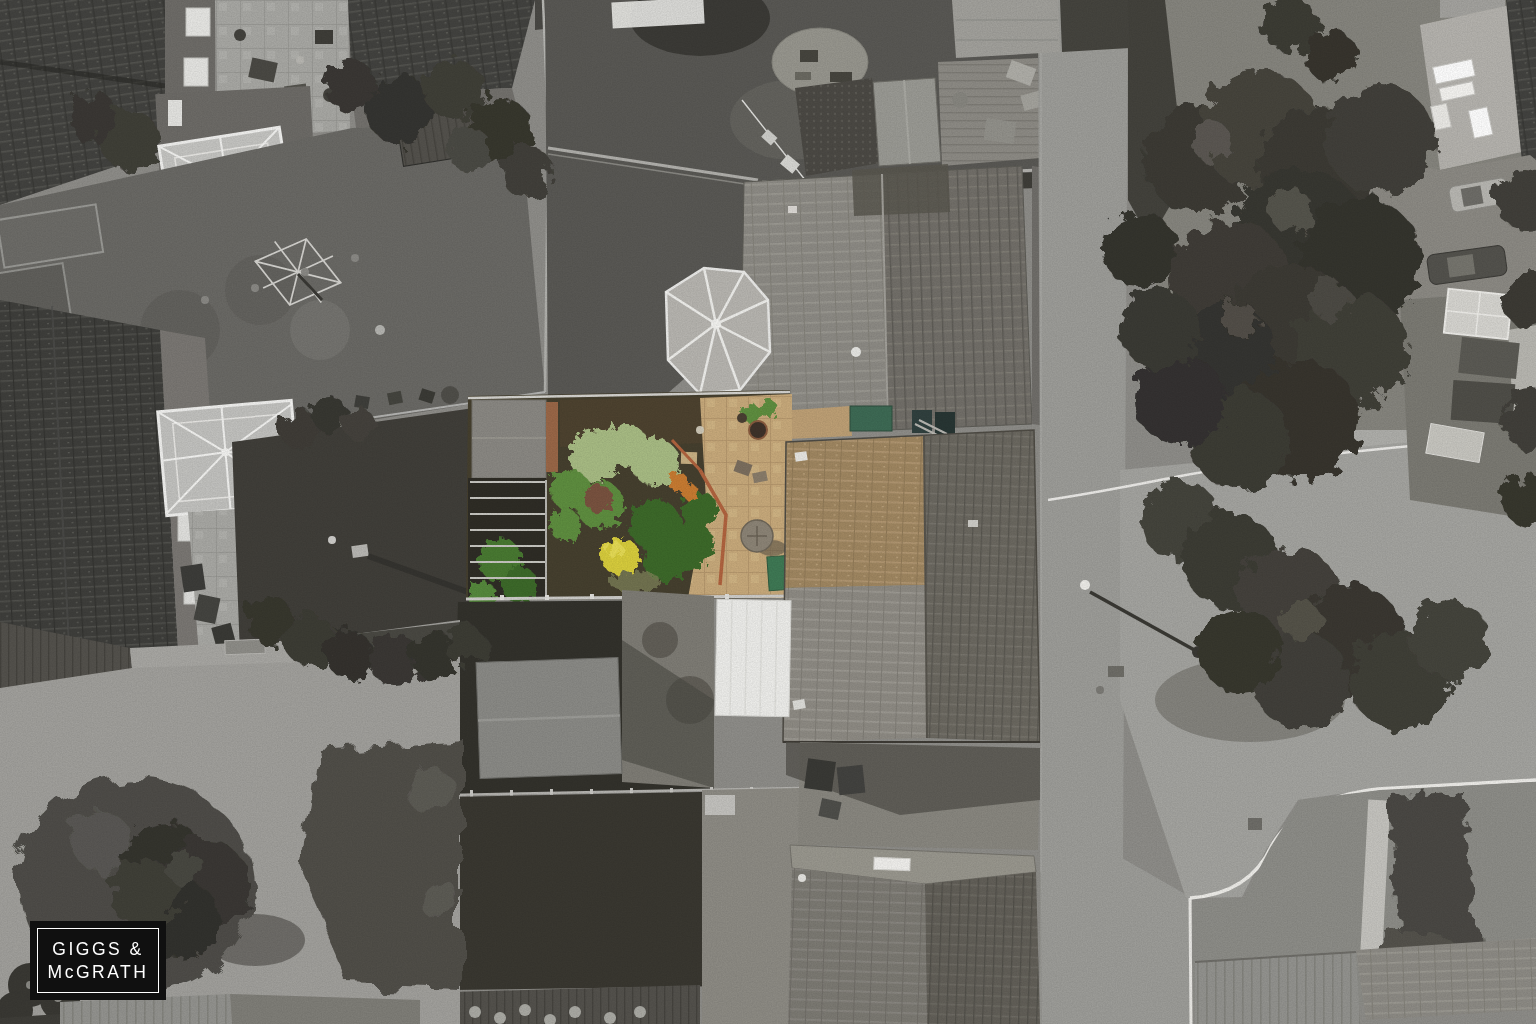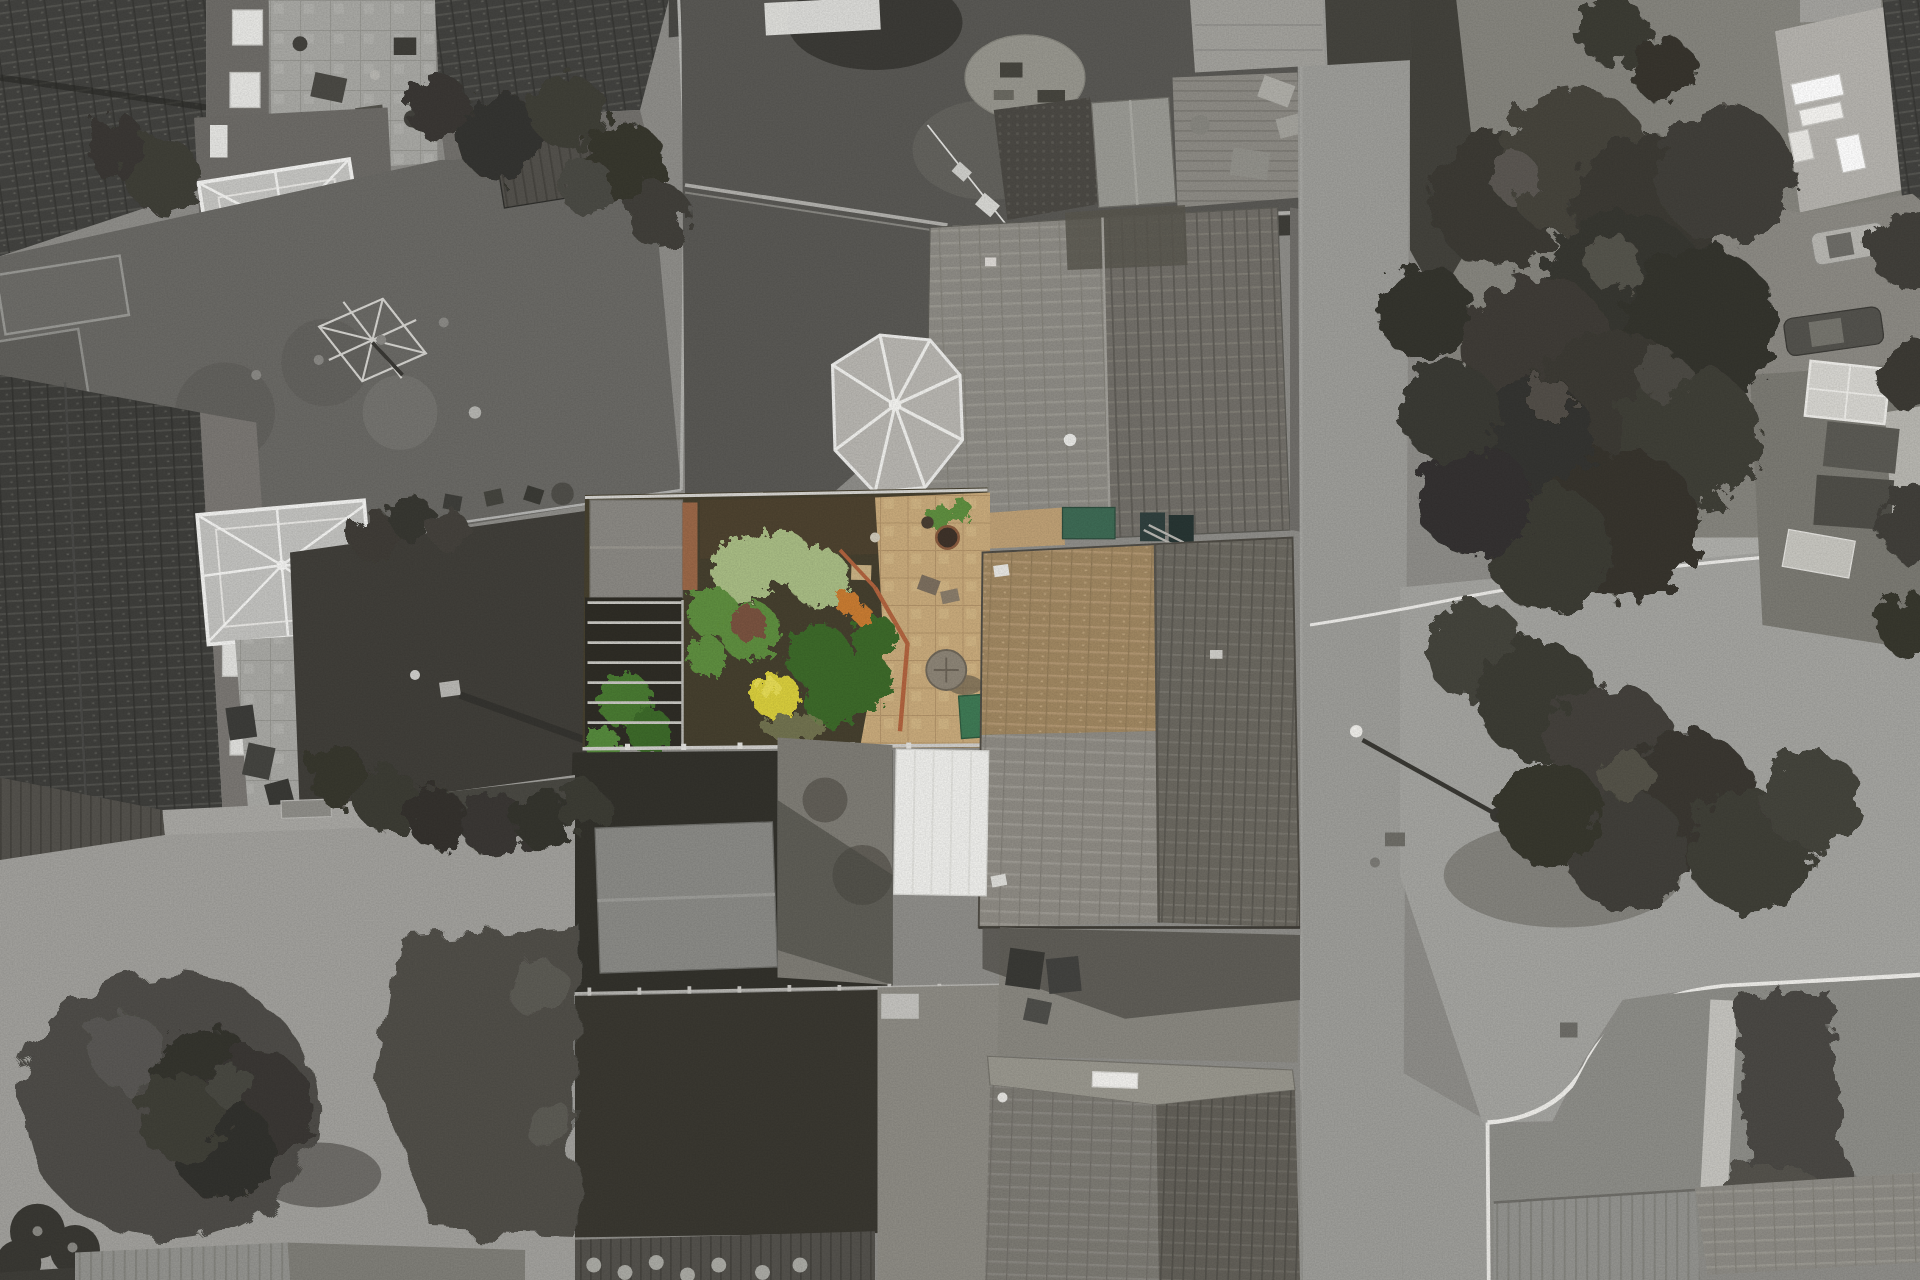--- a/index.html
+++ b/index.html
@@ -607,13 +607,19 @@
     <circle cx="1525" cy="200" r="30" fill="#42413b"></circle>
           <circle cx="1530" cy="300" r="28" fill="#3c3b35"></circle>
     <circle cx="1532" cy="420" r="30" fill="#42413b"></circle>
           <circle cx="1528" cy="500" r="26" fill="#38372f"></circle>
   </g>
 </g>
 
 <rect x="0" y="0" width="1536" height="1024" filter="url(#grain)" opacity="0.22"></rect>
 </svg>
 
+<div class="logo">
+  <div class="logo-inner">
+    <div class="logo-line">GIGGS &amp;</div>
+    <div class="logo-line">McGRATH</div>
+  </div>
 </div>
+</div>
 
 </body></html>

